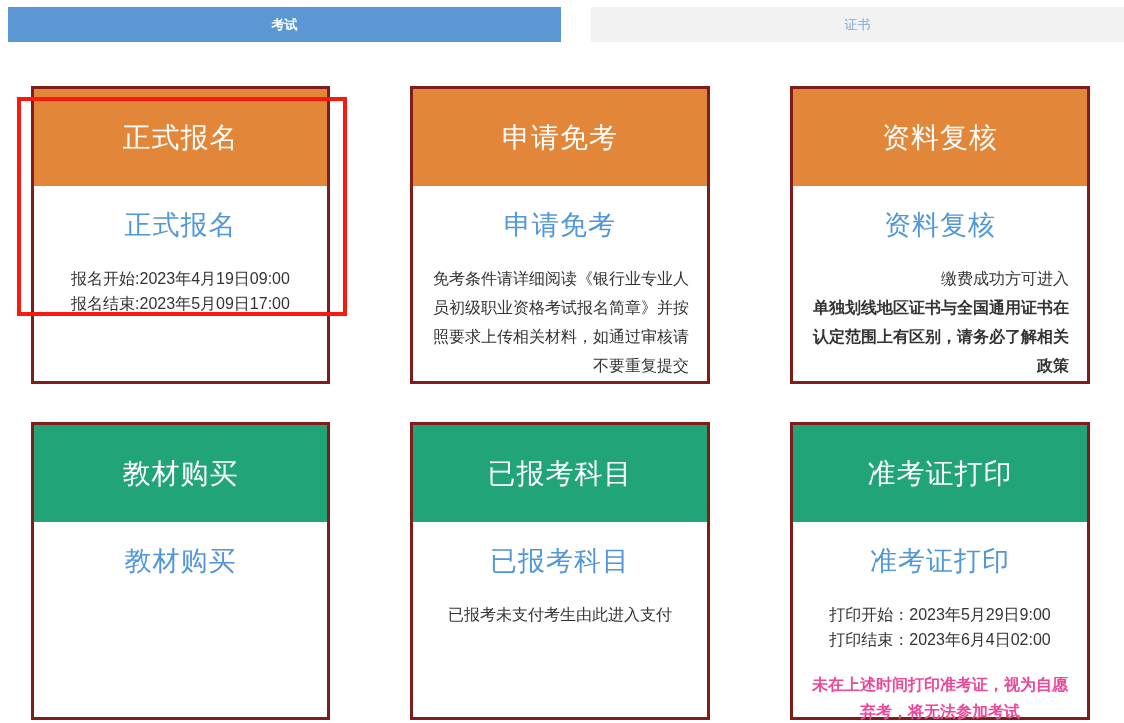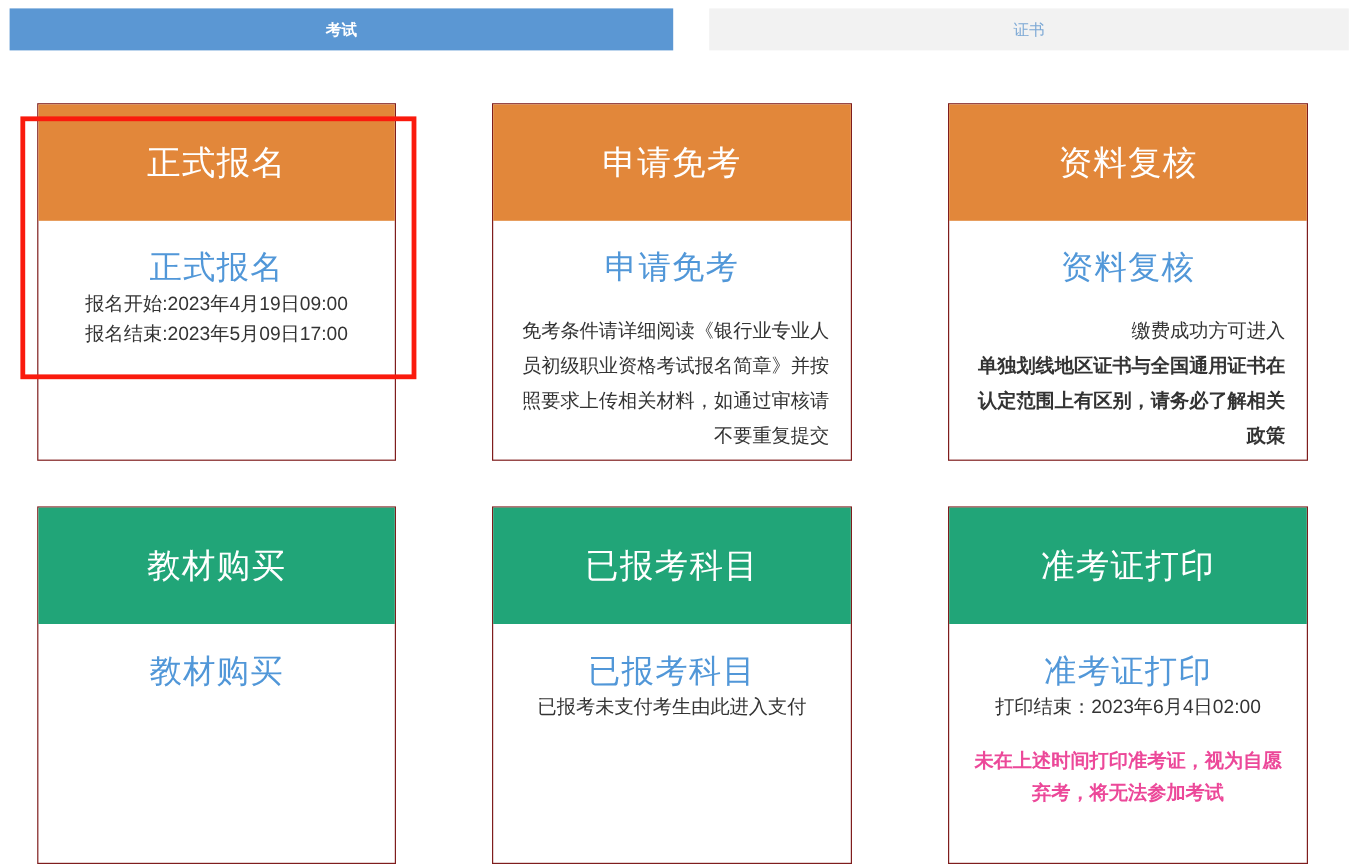--- a/index.html
+++ b/index.html
@@ -44,21 +44,21 @@
     position: absolute;
     top: 86px; left: 31px;
     display: grid;
     grid-template-columns: 299px 300px 300px;
     column-gap: 80px;
     row-gap: 38px;
   }
   .card {
     height: 298px;
     background: #ffffff;
-    border: 1px solid #7f1d1d;
+    border: 3px solid #7f1d1d;
   }
   .card-header {
     height: 97px;
     display: flex;
     align-items: center;
     justify-content: center;
     color: #ffffff;
     font-size: 28px;
     letter-spacing: 1px;
   }
@@ -71,20 +71,21 @@
   }
   .card-link {
     display: inline-block;
     font-size: 27px;
     color: #5197d8;
     text-decoration: none;
     letter-spacing: 1px;
     cursor: pointer;
   }
   .card-desc {
+    margin-top: 23px;
     font-size: 16px;
     color: #333333;
     line-height: 25px;
   }
   .card-desc.paragraph {
     text-align: right;
     line-height: 29px;
     margin-top: 21px;
   }
   .bold { font-weight: bold; }
@@ -164,20 +165,21 @@
       <a class="card-link">已报考科目</a>
       <div class="card-desc">已报考未支付考生由此进入支付</div>
     </div>
   </div>
 
   <div class="card green">
     <div class="card-header">准考证打印</div>
     <div class="card-body">
       <a class="card-link">准考证打印</a>
       <div class="card-desc">
+        <div>打印开始：2023年5月29日9:00</div>
         <div>打印结束：2023年6月4日02:00</div>
       </div>
       <div class="warning-text">未在上述时间打印准考证，视为自愿弃考，将无法参加考试</div>
     </div>
   </div>
 
 </div>
 
 <div class="highlight-rect"></div>
 

